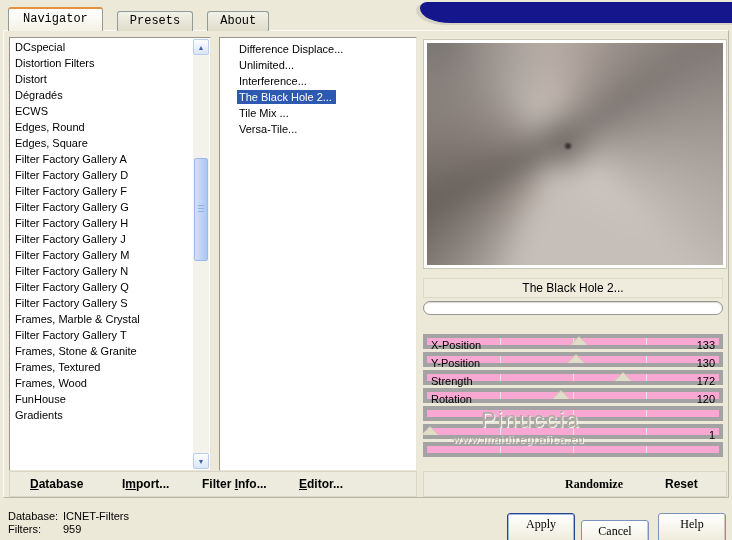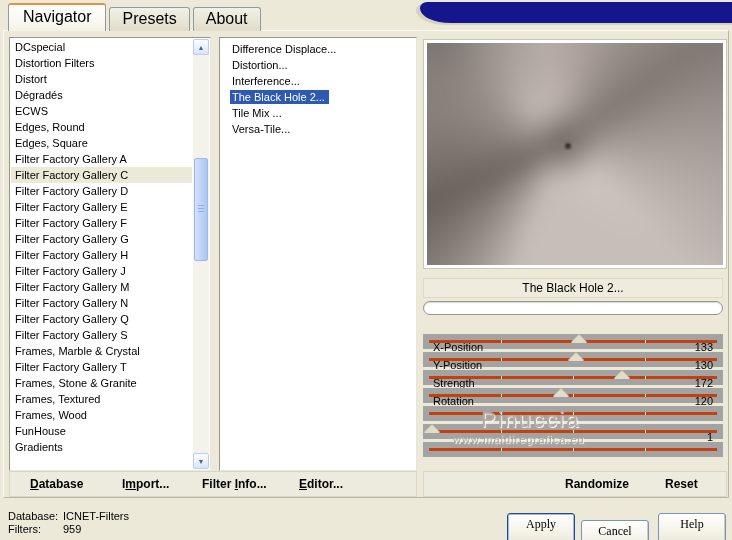--- a/index.html
+++ b/index.html
@@ -10,21 +10,21 @@
   
   .titleband{position:absolute;top:2px;left:420px;width:316px;height:21px;background:#15158C;
              border-radius:10px 0 0 44px / 9px 0 0 21px;
              box-shadow:-4px 2px 0 #D6D3C3;}
   .titleband .txt{position:absolute;right:28px;top:0;font-size:18px;font-weight:bold;font-style:italic;
                   color:#FFFFFF;letter-spacing:.5px;white-space:nowrap;margin-top:36px;}
 
   
   .tabbar{position:absolute;top:6px;left:8px;height:25px;display:flex;align-items:flex-end;z-index:3;}
   .tab{border:1px solid #919B9C;border-bottom:none;background:linear-gradient(#F2F1E8,#DFDCCA);
-       padding:2px 12px 3px;margin-right:3px;border-radius:3px 3px 0 0;font-size:16px;cursor:default;}
+       padding:2px 12px 3px;margin-right:14px;border-radius:3px 3px 0 0;font-size:12px;cursor:default;font-family:Liberation Mono, monospace;}
   .tab.active{background:linear-gradient(#FFFFFF,#F4F2E6);border-top:2px solid #E8913C;
               padding:3px 14px 5px;position:relative;}
 
   
   .page{position:absolute;left:3px;top:30px;width:726px;height:468px;background:#ECE9D8;
         border:1px solid;border-color:#FBFAF4 #B9B6A6 #B9B6A6 #FBFAF4;}
 
   
   .listbox{position:absolute;background:#FFFFFF;border:1px solid;
            border-color:#98968A #E8E6DA #E8E6DA #98968A;overflow:hidden;}
@@ -62,21 +62,21 @@
       radial-gradient(circle at 57% 16%, rgba(178,138,126,.35), rgba(178,138,126,0) 22%),
       radial-gradient(circle at 24% 52%, rgba(188,158,150,.4), rgba(188,158,150,0) 30%),
       #C6BFB9;}
   .swirl-center{position:absolute;left:46.5%;top:45%;width:6px;height:6px;border-radius:50%;
                 background:#38322E;filter:blur(1px);}
   .namebar{position:absolute;left:0;top:241px;width:300px;height:20px;background:#EFECDE;
            border:1px solid #DDD9C9;text-align:center;font-size:12px;line-height:18px;}
   .progress{position:absolute;left:0;top:264px;width:300px;height:14px;background:#FFFFFF;
             border:1px solid #96968E;border-radius:8px;box-shadow:inset 0 1px 1px #D8D8D2;}
 
-  .prow{position:absolute;left:0;width:300px;height:15px;background:#c2410c;border:6px solid #a3a3a3;}
+  .prow{position:absolute;left:0;width:300px;height:15px;background:#f9a8d4;border:4px solid #a3a3a3;}
   .prow .lbl{position:absolute;left:4px;top:0;line-height:14px;}
   .prow .val{position:absolute;right:4px;top:0;line-height:14px;}
   .prow .tick{position:absolute;top:0;bottom:0;width:1px;background:#EAE6D8;}
   .prow .marker{position:absolute;bottom:0;width:0;height:0;border-left:8px solid transparent;
                 border-right:8px solid transparent;border-bottom:8px solid #E2DDC8;
                 filter:drop-shadow(0 -1px 0 #CBC6B0);}
 
   .wm1{position:absolute;left:58px;top:370px;font-size:22px;color:#B2ABA1;letter-spacing:2px;
        text-shadow:1px 1px 1px #FFFFFF;}
   .wm2{position:absolute;left:30px;top:396px;font-size:11px;color:#A9A298;letter-spacing:1px;
@@ -118,23 +118,21 @@
     <div class="listbox" style="left:5px;top:6px;width:202px;height:434px;">
       <div class="items" style="position:absolute;left:1px;top:1px;right:18px;">
           <div class="li">DCspecial</div>
           <div class="li">Distortion Filters</div>
           <div class="li">Distort</div>
           <div class="li">Dégradés</div>
           <div class="li">ECWS</div>
           <div class="li">Edges, Round</div>
           <div class="li">Edges, Square</div>
           <div class="li">Filter Factory Gallery A</div>
-          <div class="li sel-cat">Filter Factory Gallery C</div>
           <div class="li">Filter Factory Gallery D</div>
-          <div class="li">Filter Factory Gallery E</div>
           <div class="li">Filter Factory Gallery F</div>
           <div class="li">Filter Factory Gallery G</div>
           <div class="li">Filter Factory Gallery H</div>
           <div class="li">Filter Factory Gallery J</div>
           <div class="li">Filter Factory Gallery M</div>
           <div class="li">Filter Factory Gallery N</div>
           <div class="li">Filter Factory Gallery Q</div>
           <div class="li">Filter Factory Gallery S</div>
           <div class="li">Frames, Marble &amp; Crystal</div>
           <div class="li">Filter Factory Gallery T</div>
@@ -149,23 +147,23 @@
           <span>▲</span>
         </div>
         <div class="sb-thumb"></div>
         <div class="sb-btn sb-down">
           <span>▼</span>
         </div>
       </div>
     </div>
 
     <div class="listbox flist" style="left:215px;top:6px;width:198px;height:434px;">
-      <div class="items" style="position:absolute;left:1px;top:3px;right:1px;">
+      <div class="items" style="position:absolute;left:8px;top:3px;right:1px;">
           <div class="li"><span>Difference Displace...</span></div>
-          <div class="li"><span>Distortion...</span></div>
+          <div class="li"><span>Unlimited...</span></div>
           <div class="li"><span>Interference...</span></div>
           <div class="li sel-filter"><span>The Black Hole 2...</span></div>
           <div class="li"><span>Tile Mix ...</span></div>
           <div class="li"><span>Versa-Tile...</span></div>
         </div>
     </div>
 
     <div class="rpanel">
       <div class="preview">
         <div class="swirlwrap">
@@ -235,21 +233,21 @@
       <div class="wm2">www.maidiregrafica.eu</div>
     </div>
 
     <div class="strip strip-left">
         <span class="tbtn" style="left: 20px;"><span></span><u>D</u><span>atabase</span></span>
         <span class="tbtn" style="left: 112px;"><span>I</span><u>m</u><span>port...</span></span>
         <span class="tbtn" style="left: 192px;"><span>Filter </span><u>I</u><span>nfo...</span></span>
         <span class="tbtn" style="left: 289px;"><span></span><u>E</u><span>ditor...</span></span>
       </div>
     <div class="strip strip-right">
-        <span class="tbtn" style="left: 141px;"><span>Randomize</span><span></span></span>
+        <span class="tbtn" style="left: 141px; font-family: Liberation Serif, serif;"><span>Randomize</span><span></span></span>
         <span class="tbtn" style="left: 241px;"><span>Reset</span><span></span></span>
       </div>
   </div>
 
   <div>
       <div class="statusrow" style="top: 510px;"><span class="sl">Database:</span><span>ICNET-Filters</span></div>
       <div class="statusrow" style="top: 523px;"><span class="sl">Filters:</span><span>959</span></div>
     </div>
   <div>
       <div class="xpbtn default" style="left: 507px; top: 513px;">Apply</div>

